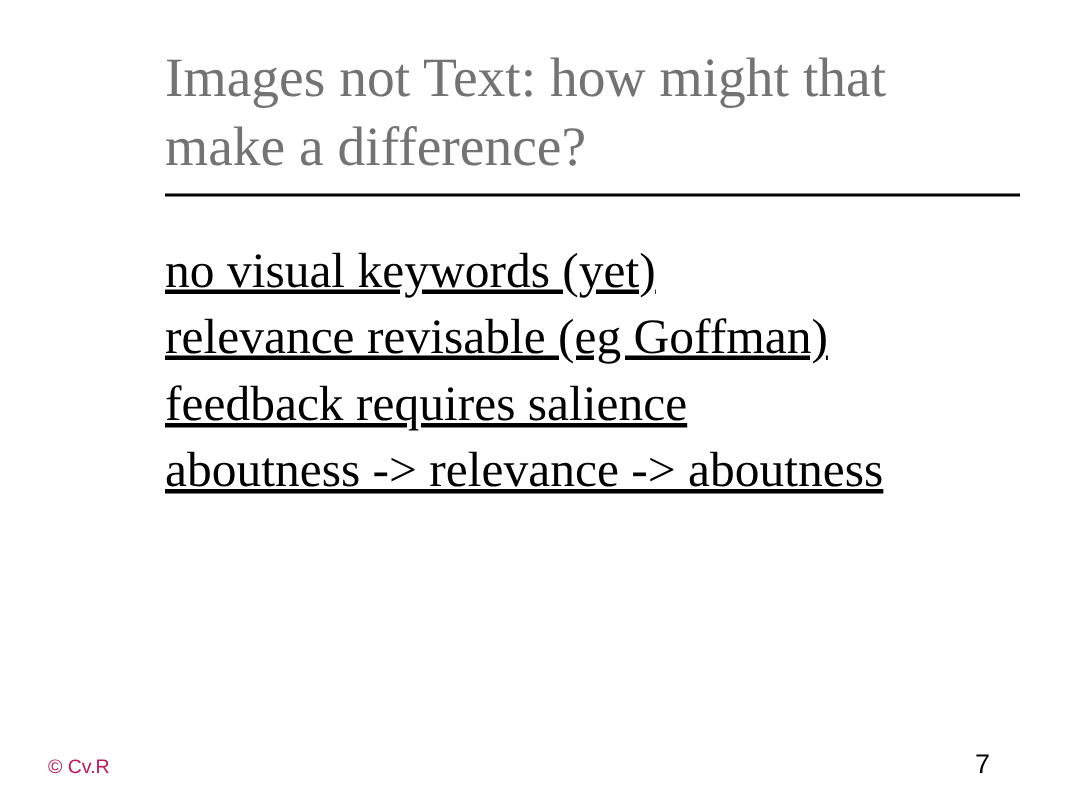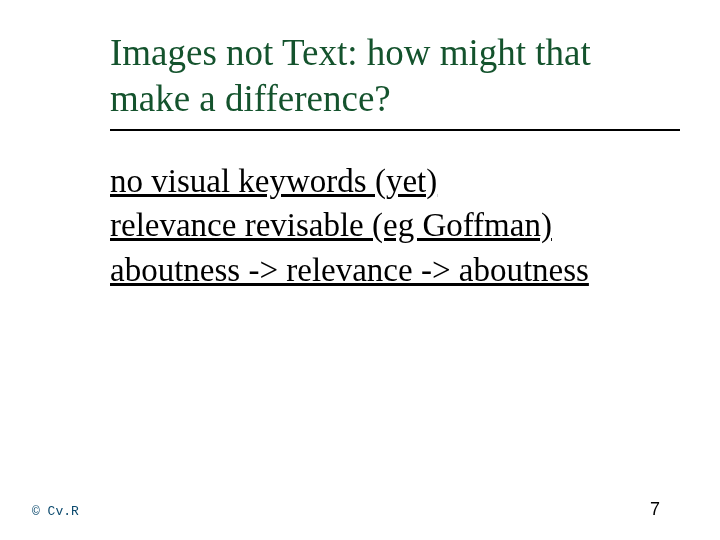--- a/index.html
+++ b/index.html
@@ -17,21 +17,21 @@
     }
     .slide {
       width: 100%;
       height: 100%;
       position: relative;
       padding: 30px 0 0 0;
     }
     .title {
       font-size: 37px;
       line-height: 1.25;
-      color: #14532d;
+      color: #737373;
       margin-left: 110px;
       margin-right: 40px;
       margin-bottom: 6px;
       font-weight: normal;
     }
     .title-underline {
       border-bottom: 2px solid #000;
       margin-left: 110px;
       margin-right: 40px;
       margin-bottom: 28px;
@@ -54,38 +54,39 @@
       bottom: 20px;
       left: 0;
       right: 0;
       width: 100%;
       display: flex;
       justify-content: space-between;
       align-items: baseline;
       padding: 0 60px 0 32px;
     }
     .copyright {
-      font-family: Liberation Mono, monospace;
+      font-family: Liberation Sans, sans-serif;
       font-size: 13px;
-      color: #0c4a6e;
+      color: #be185d;
     }
     .pagenum {
       font-family: Arial, Helvetica, sans-serif;
       font-size: 18px;
       color: #000;
     }
   </style>
 </head>
 <body>
 
 <div class="slide">
   <h1 class="title">Images not Text: how might that make a difference?</h1>
   <div class="title-underline"></div>
   <div class="body-text">
     <span class="body-line">no visual keywords (yet)</span>
     <span class="body-line">relevance revisable (eg Goffman)</span>
+    <span class="body-line">feedback requires salience</span>
     <span class="body-line">aboutness -&gt; relevance -&gt; aboutness</span>
   </div>
   <div class="footer">
     <span class="copyright">© Cv.R</span>
     <span class="pagenum">7</span>
   </div>
 </div>
 
 </body></html>

